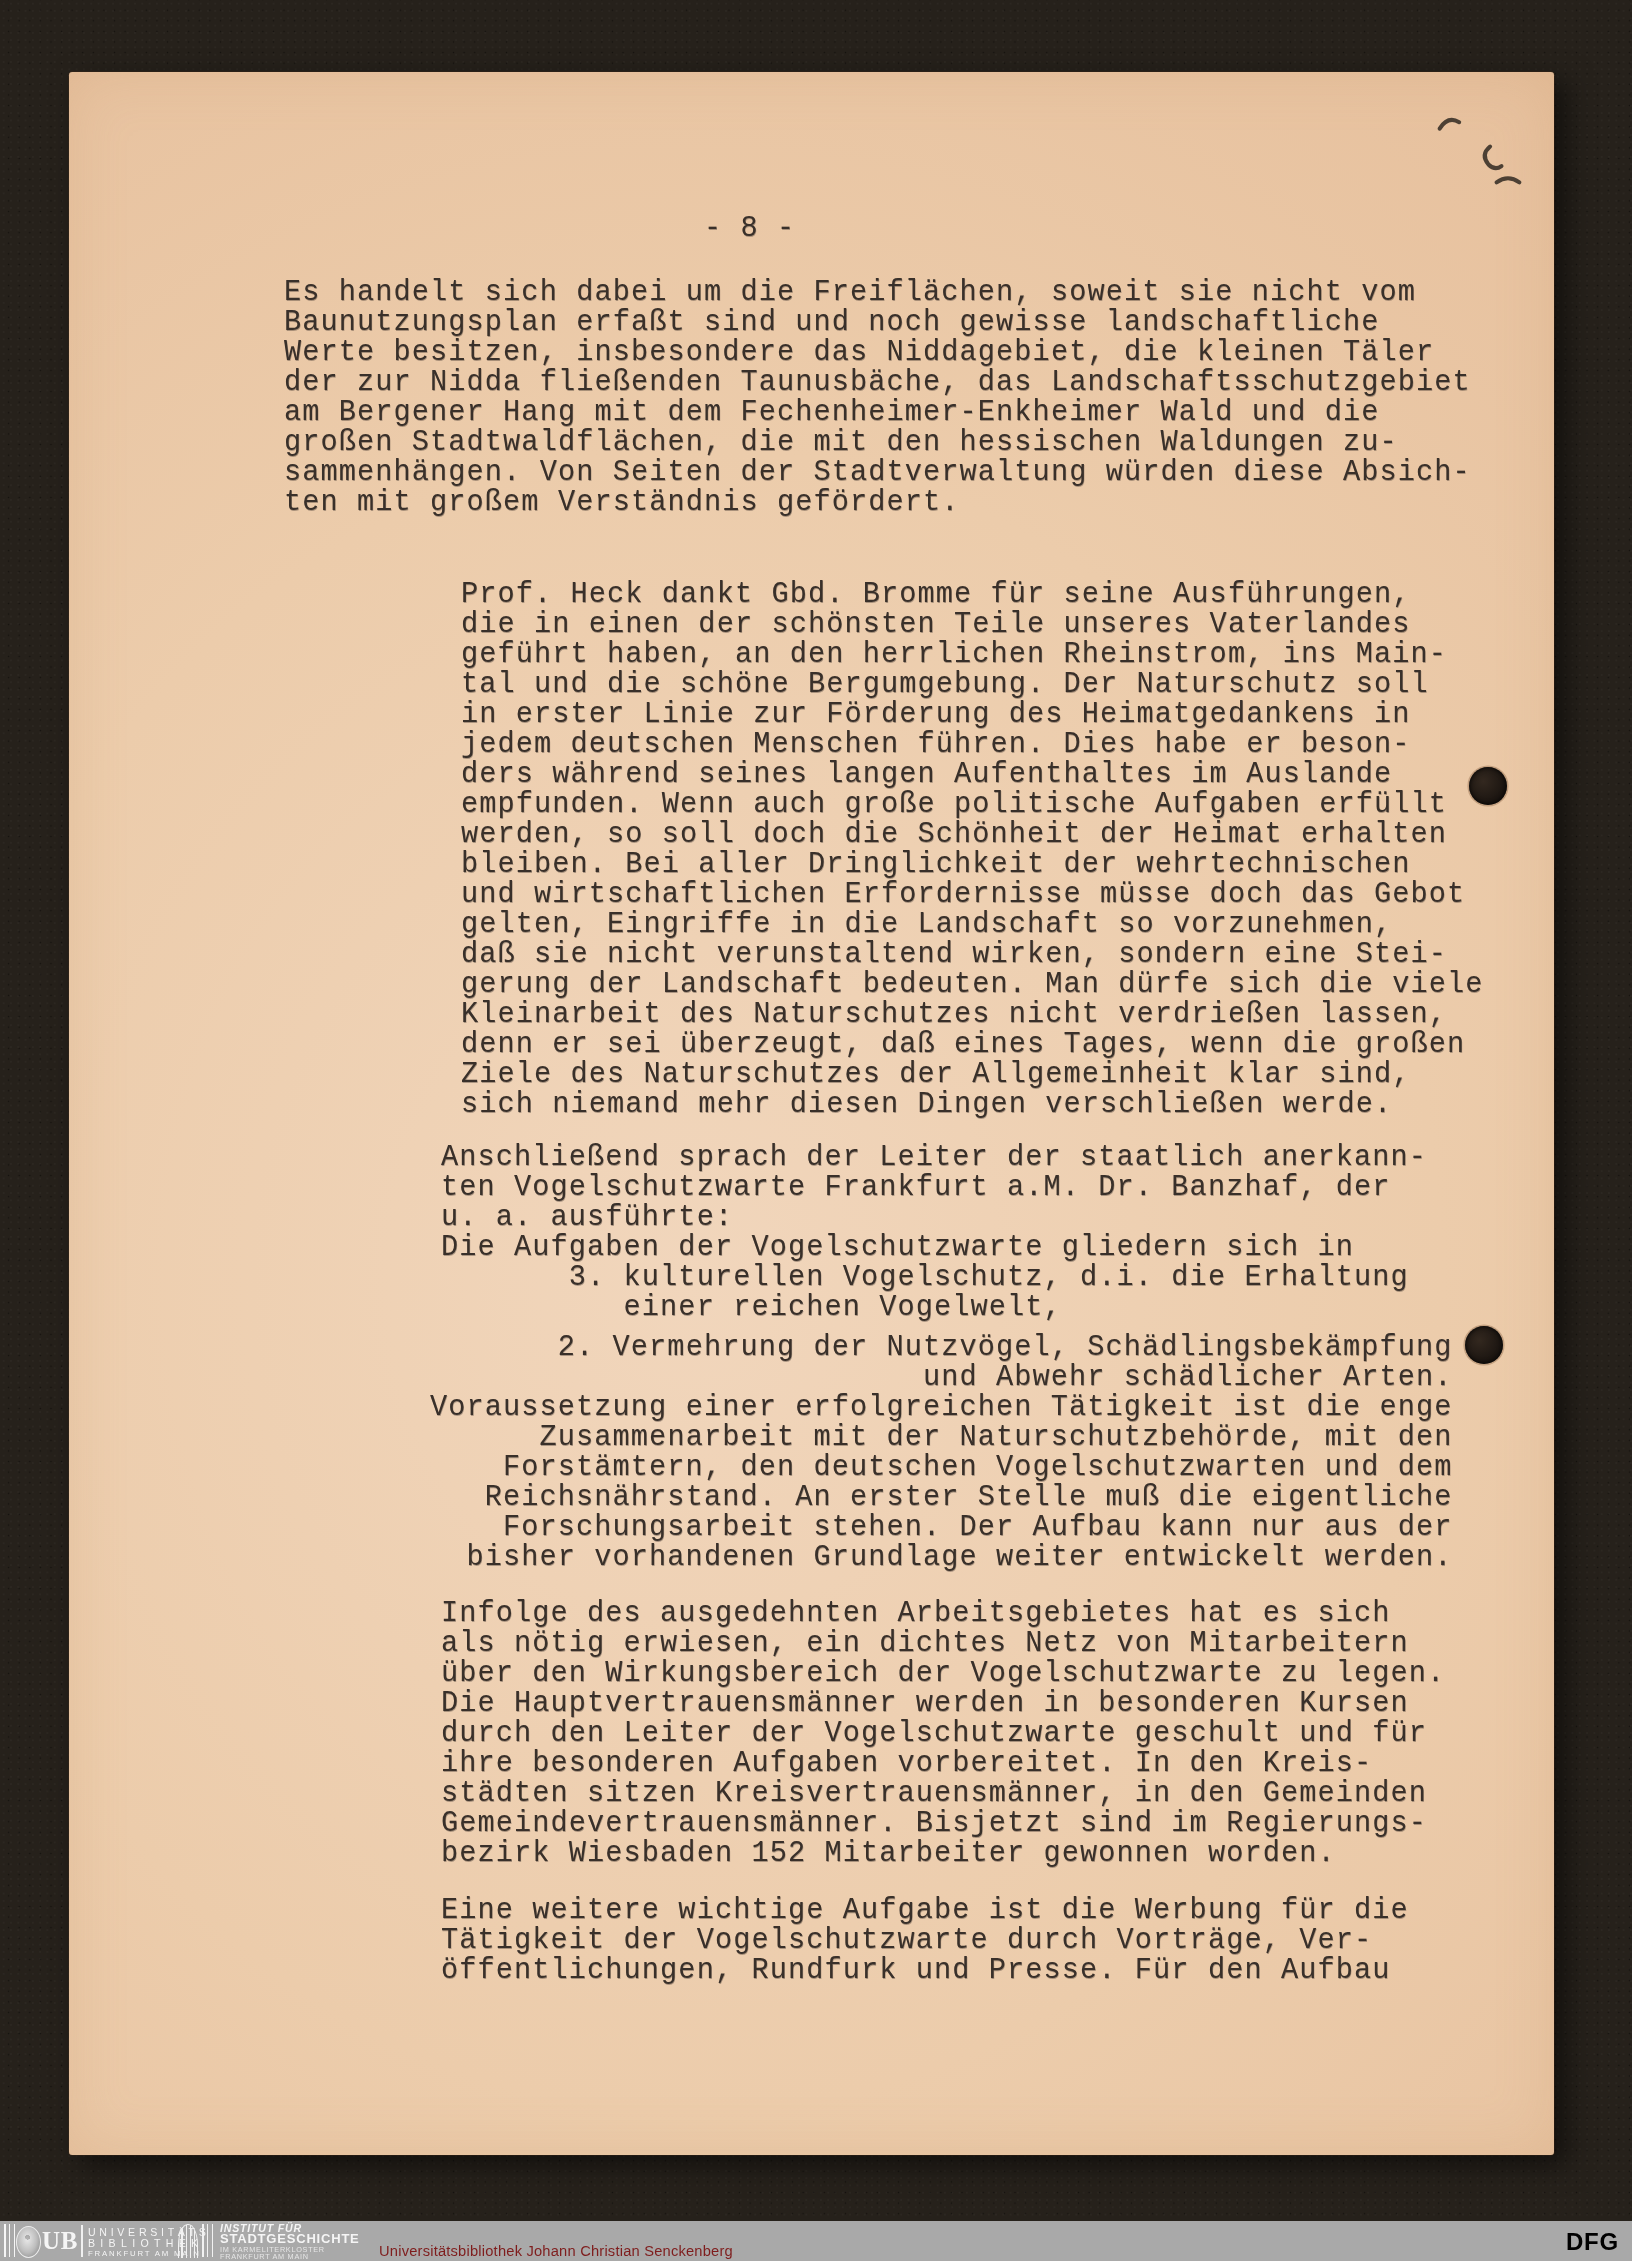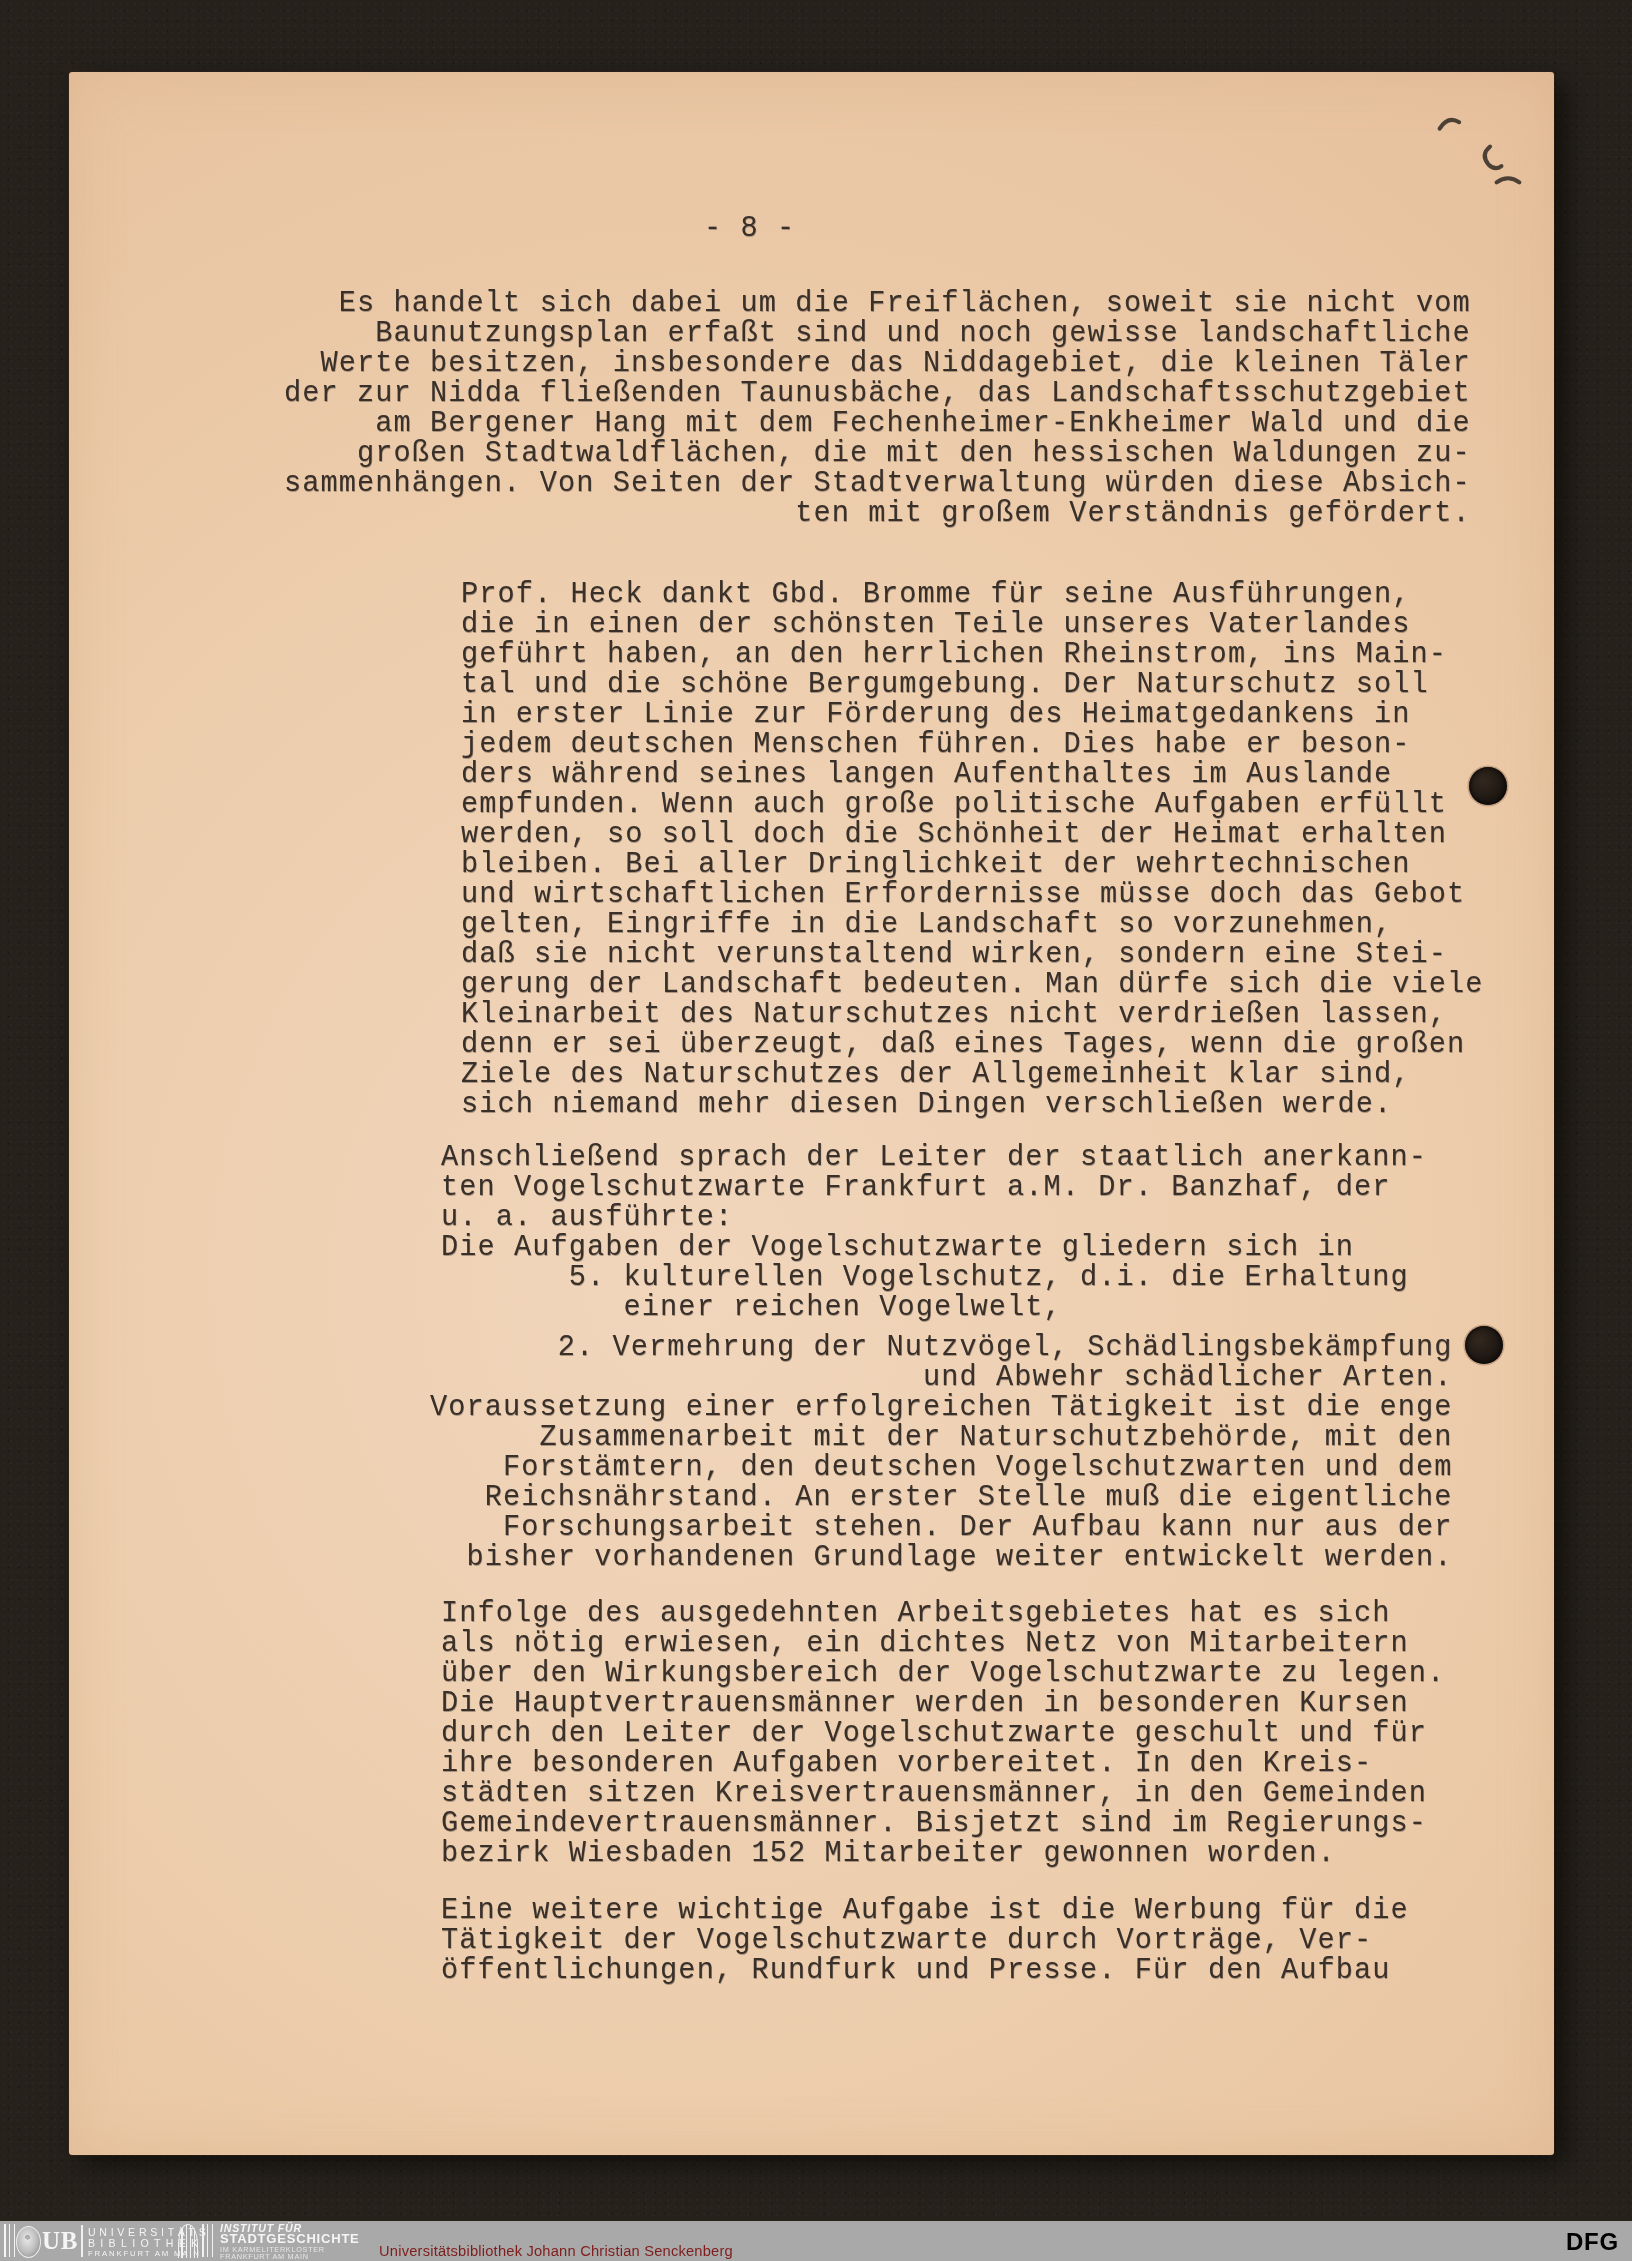--- a/index.html
+++ b/index.html
@@ -73,21 +73,21 @@
     background:repeating-linear-gradient(90deg,#f2f2f2 0 1.6px,transparent 1.6px 4.9px);
   }
   .inst-l1{left:220px;top:2.4px;font-size:10.6px;line-height:10.6px;font-weight:bold;letter-spacing:0.8px;font-style:italic;}
   .inst-l2{left:220px;top:13px;font-size:13px;line-height:10.6px;font-weight:bold;letter-spacing:0.8px;}
   .inst-l3{left:220px;top:24.5px;font-size:7.3px;line-height:7.3px;letter-spacing:0.7px;color:#e6e6e6;}
   .inst-l4{left:220px;top:32px;font-size:7.3px;line-height:7.3px;letter-spacing:0.7px;color:#e6e6e6;}
   .caption{left:379px;top:22px;font-size:14.7px;letter-spacing:0.2px;color:#7f1d1d;}
   .dfg{right:13px;top:6.5px;font-size:24px;font-weight:bold;letter-spacing:0.8px;color:#000000;}
   
   .pos-pageno{left:704px;top:214px;}
-  .pos-p1{left:284px;top:289px;text-align:right;}
+  .pos-p1{left:284px;top:278px;}
   .pos-p2{left:461px;top:580px;}
   .pos-p3a{left:441px;top:1143px;}
   .pos-p3b{left:430px;top:1333px;text-align:right;}
   .pos-p4{left:441px;top:1599px;}
   .pos-p5{left:441px;top:1896px;}
 </style>
 </head>
 <body>
 
 <div class="paper">
@@ -117,21 +117,21 @@
 daß sie nicht verunstaltend wirken, sondern eine Stei-
 gerung der Landschaft bedeuten. Man dürfe sich die viele
 Kleinarbeit des Naturschutzes nicht verdrießen lassen,
 denn er sei überzeugt, daß eines Tages, wenn die großen
 Ziele des Naturschutzes der Allgemeinheit klar sind,
 sich niemand mehr diesen Dingen verschließen werde.</pre>
 <pre class="tw pos-p3a">Anschließend sprach der Leiter der staatlich anerkann-
 ten Vogelschutzwarte Frankfurt a.M. Dr. Banzhaf, der
 u. a. ausführte:
 Die Aufgaben der Vogelschutzwarte gliedern sich in
-       5. kulturellen Vogelschutz, d.i. die Erhaltung
+       3. kulturellen Vogelschutz, d.i. die Erhaltung
           einer reichen Vogelwelt,</pre>
 <pre class="tw pos-p3b">       2. Vermehrung der Nutzvögel, Schädlingsbekämpfung
           und Abwehr schädlicher Arten.
 Voraussetzung einer erfolgreichen Tätigkeit ist die enge
 Zusammenarbeit mit der Naturschutzbehörde, mit den
 Forstämtern, den deutschen Vogelschutzwarten und dem
 Reichsnährstand. An erster Stelle muß die eigentliche
 Forschungsarbeit stehen. Der Aufbau kann nur aus der
 bisher vorhandenen Grundlage weiter entwickelt werden.</pre>
 <pre class="tw pos-p4">Infolge des ausgedehnten Arbeitsgebietes hat es sich

